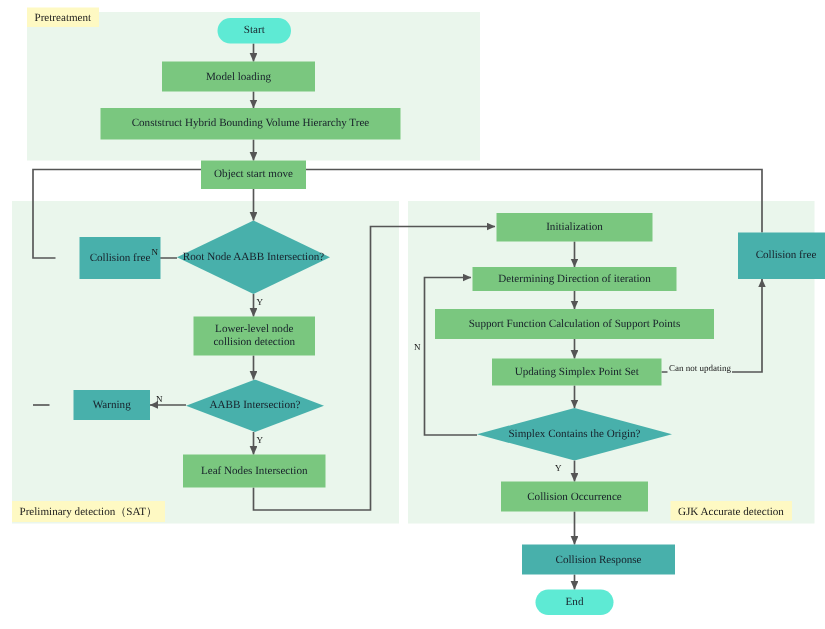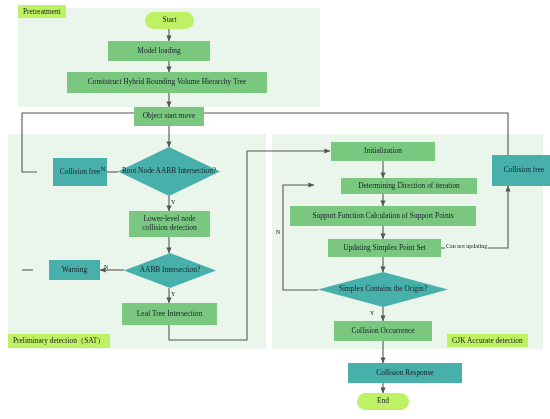--- a/index.html
+++ b/index.html
@@ -1,27 +1,27 @@
 <!DOCTYPE html>
 <html><head>
 <meta charset="utf-8">
 <style>
   html,body{margin:0;padding:0;background:#ffffff;}
   body{width:550px;height:419px;font-family:"Liberation Serif",serif;}
   #stage{position:relative;width:550px;height:419px;overflow:hidden;background:#fff;}
   svg.layer{position:absolute;left:0;top:0;width:550px;height:419px;}
   .zone{position:absolute;background:#eaf6ec;}
-  .zlabel{position:absolute;background:#bef264;color:#1a1a1a;font-size:7.4px;
+  .zlabel{position:absolute;background:#fef9c3;color:#1a1a1a;font-size:7.4px;
           padding:2px 5px;white-space:nowrap;font-family:"Liberation Serif",serif;text-align:right;}
   .node{position:absolute;display:flex;align-items:center;justify-content:center;
         text-align:center;font-size:7.4px;color:#17202a;line-height:1.18;
         font-family:"Liberation Serif",serif;box-sizing:border-box;padding:1px 2px;}
   .green{background:#7ac77f;}
   .teal{background:#48b0ab;margin-left:16px;}
-  .orange{background:#bef264;border-radius:9px;}
+  .orange{background:#5eead4;border-radius:9px;}
   .diamond{position:absolute;}
   .diamond .dtext{position:absolute;left:0;top:0;width:100%;height:100%;
         display:flex;align-items:center;justify-content:center;text-align:center;
         font-size:7.4px;color:#17202a;line-height:1.2;font-family:"Liberation Serif",serif;}
   .elabel{position:absolute;font-size:6px;color:#1a1a1a;background:transparent;
         font-family:"Liberation Serif",serif;white-space:nowrap;}
 </style>
 </head>
 <body>
 
@@ -112,42 +112,42 @@
 
   <div class="diamond" style="left:124px;top:253px;width:92px;height:35px;">
     <svg width="92" height="35" viewBox="0 0 92 35">
       <polygon points="46,0 92,17.5 46,35 0,17.5" fill="#48b0ab"></polygon>
     </svg>
     <div class="dtext">AABB Intersection?</div>
   </div>
 
   <div class="node teal" style="left:33px;top:260px;width:51px;height:20px;">Warning</div>
 
-  <div class="node green" style="left:122px;top:303px;width:95px;height:22px;">Leaf Tree Intersection</div>
+  <div class="node green" style="left:122px;top:303px;width:95px;height:22px;">Leaf Nodes Intersection</div>
 
   <div class="node green" style="left:331px;top:142px;width:104px;height:19px;">Initialization</div>
 
-  <div class="node green" style="left:315px;top:178px;width:136px;height:16px;margin-left:26px;">Determining Direction of iteration</div>
+  <div class="node green" style="left:315px;top:178px;width:136px;height:16px;">Determining Direction of iteration</div>
 
   <div class="node green" style="left:290px;top:206px;width:186px;height:20px;">Support Function Calculation of Support Points</div>
 
   <div class="node green" style="left:328px;top:239px;width:113px;height:18px;">Updating Simplex Point Set</div>
 
   <div class="node teal" style="left:476px;top:155px;width:64px;height:31px;">Collision free</div>
 
   <div class="diamond" style="left:318px;top:272px;width:130px;height:35px;">
     <svg width="130" height="35" viewBox="0 0 130 35">
       <polygon points="65,0 130,17.5 65,35 0,17.5" fill="#48b0ab"></polygon>
     </svg>
     <div class="dtext">Simplex Contains the Origin?</div>
   </div>
 
   <div class="node green" style="left:334px;top:321px;width:98px;height:20px;">Collision Occurrence</div>
 
-  <div class="node teal" style="left:332px;top:363px;width:114px;height:20px;">Collision Response</div>
+  <div class="node teal" style="left:332px;top:363px;width:102px;height:20px;">Collision Response</div>
 
   <div class="node orange" style="left:357px;top:393px;width:52px;height:17px;">End</div>
 
   <div class="elabel" style="left:101px;top:166px;">N</div>
   <div class="elabel" style="left:171px;top:199px;">Y</div>
   <div class="elabel" style="left:104px;top:264px;">N</div>
   <div class="elabel" style="left:171px;top:291px;">Y</div>
   <div class="elabel" style="left:276px;top:229px;">N</div>
   <div class="elabel" style="left:370px;top:310px;">Y</div>
   <div class="elabel" style="left:445px;top:243px;background:#eaf6ec;padding:0 1px;">Can not updating</div>

